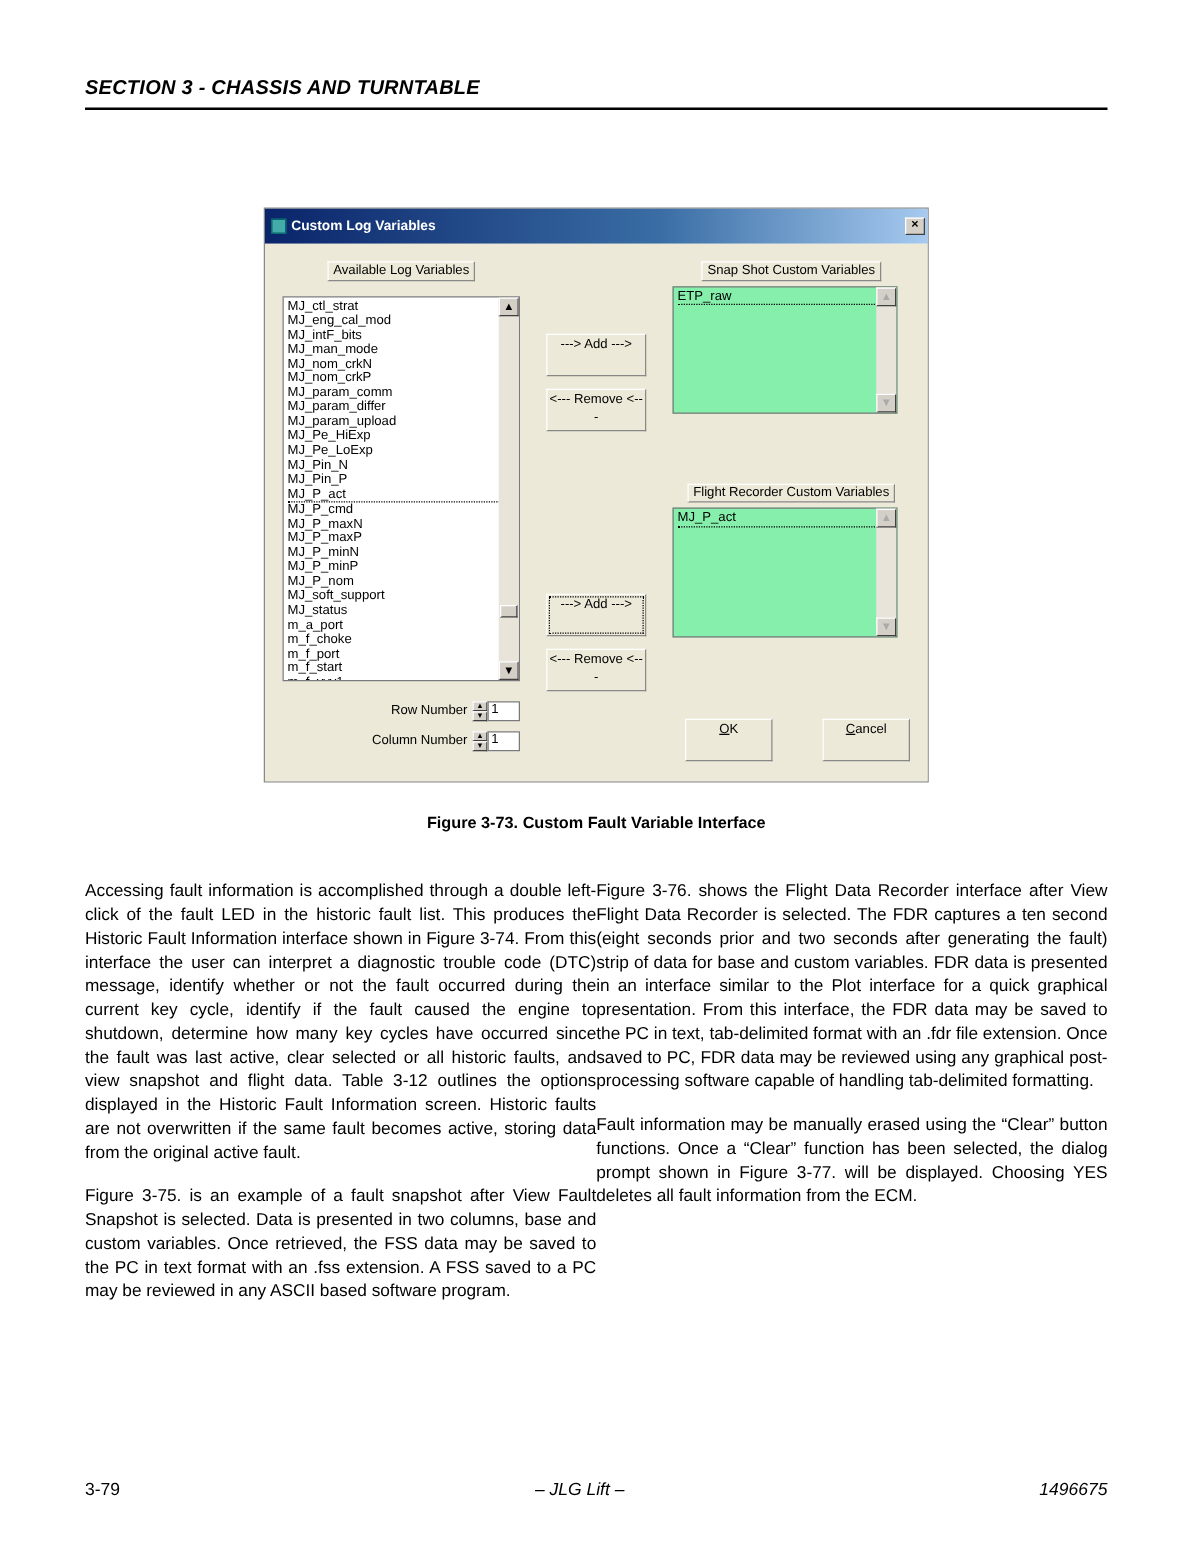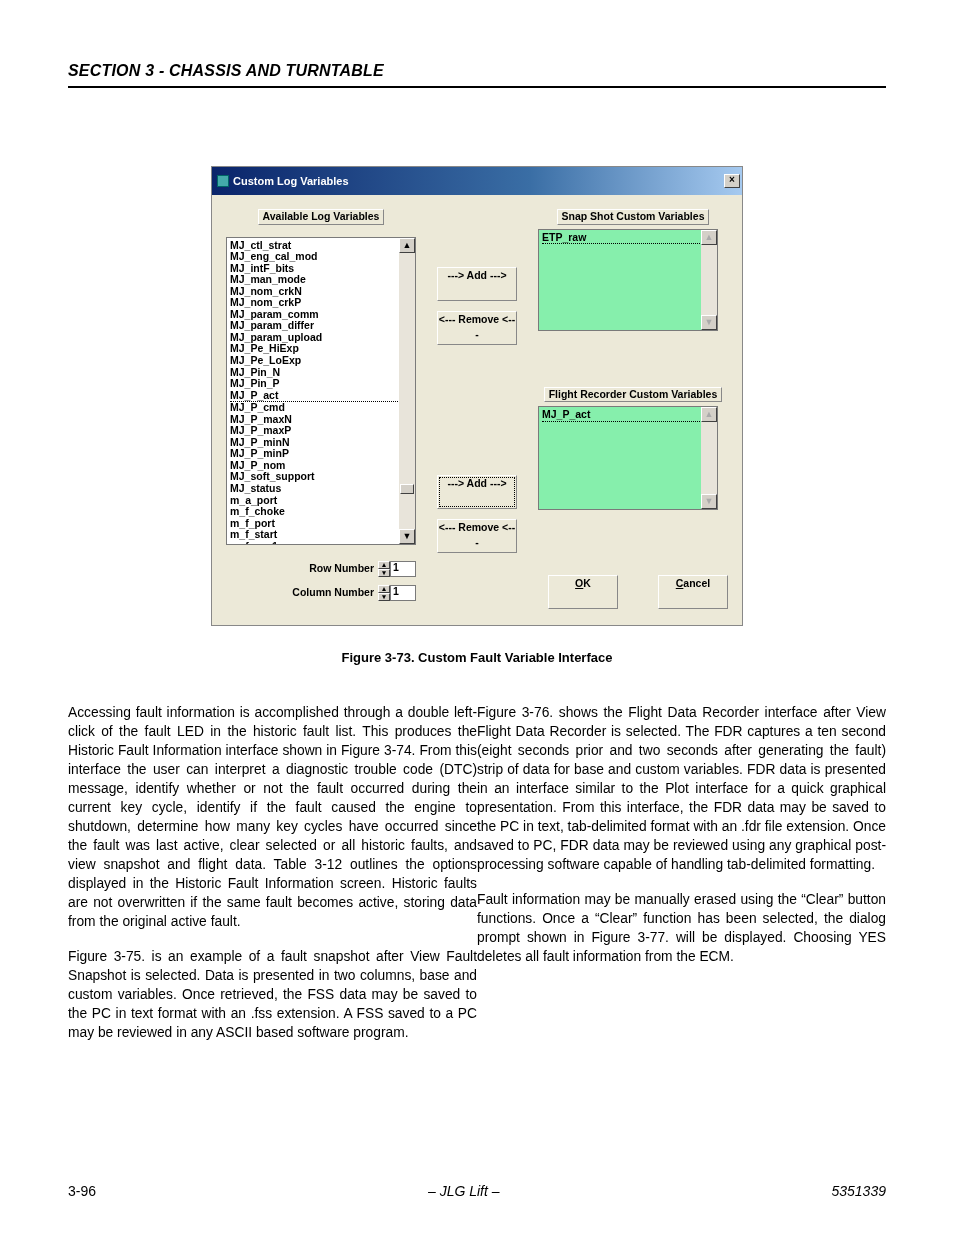--- a/index.html
+++ b/index.html
@@ -52,21 +52,20 @@
     width: 12px; height: 12px; background: #4aa; margin-right: 4px; border: 1px solid #066; display:inline-block;
   }
   .titlebar .spacer { flex: 1; }
   .win-btn {
     width: 16px; height: 14px; background: #d4d0c8; border: 1px solid #fff; border-right-color:#404040; border-bottom-color:#404040;
     color:#000; font-size: 10px; line-height: 10px; text-align: center; font-weight: 700;
   }
   .client {
     background: #ece9d8;
     padding: 14px 14px 16px 14px;
-    font-weight: bold;
   }
   .columns {
     display: flex;
     gap: 18px;
   }
   .col-left { width: 190px; }
   .col-mid  { width: 86px; display:flex; flex-direction:column; align-items:center; }
   .col-right{ flex:1; display:flex; flex-direction:column; }
   .lbl-btn {
     display:inline-block; background:#ece9d8; border:1px solid #888; padding:1px 4px; font-size:10.5px;
@@ -279,17 +278,17 @@
       <p>Accessing fault information is accomplished through a double left-click of the fault LED in the historic fault list. This produces the Historic Fault Information interface shown in Figure 3-74. From this interface the user can interpret a diagnostic trouble code (DTC) message, identify whether or not the fault occurred during the current key cycle, identify if the fault caused the engine to shutdown, determine how many key cycles have occurred since the fault was last active, clear selected or all historic faults, and view snapshot and flight data. Table 3-12 outlines the options displayed in the Historic Fault Information screen. Historic faults are not overwritten if the same fault becomes active, storing data from the original active fault.</p>
       <p>Figure 3-75. is an example of a fault snapshot after View Fault Snapshot is selected. Data is presented in two columns, base and custom variables. Once retrieved, the FSS data may be saved to the PC in text format with an .fss extension. A FSS saved to a PC may be reviewed in any ASCII based software program.</p>
     </div>
     <div class="col">
       <p>Figure 3-76. shows the Flight Data Recorder interface after View Flight Data Recorder is selected. The FDR captures a ten second (eight seconds prior and two seconds after generating the fault) strip of data for base and custom variables. FDR data is presented in an interface similar to the Plot interface for a quick graphical presentation. From this interface, the FDR data may be saved to the PC in text, tab-delimited format with an .fdr file extension. Once saved to PC, FDR data may be reviewed using any graphical post-processing software capable of handling tab-delimited formatting.</p>
       <p>Fault information may be manually erased using the “Clear” button functions. Once a “Clear” function has been selected, the dialog prompt shown in Figure 3-77. will be displayed. Choosing YES deletes all fault information from the ECM.</p>
     </div>
   </div>
 
   <div class="footer">
-    <span>3-96</span>
+    <span>3-79</span>
     <span class="center">– JLG Lift –</span>
-    <span class="right">5351339</span>
+    <span class="right">1496675</span>
   </div>
 </div>
 
 </body></html>

